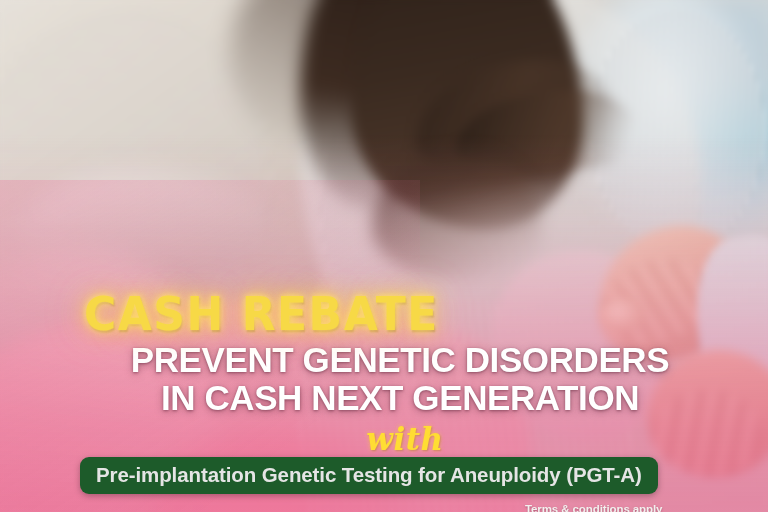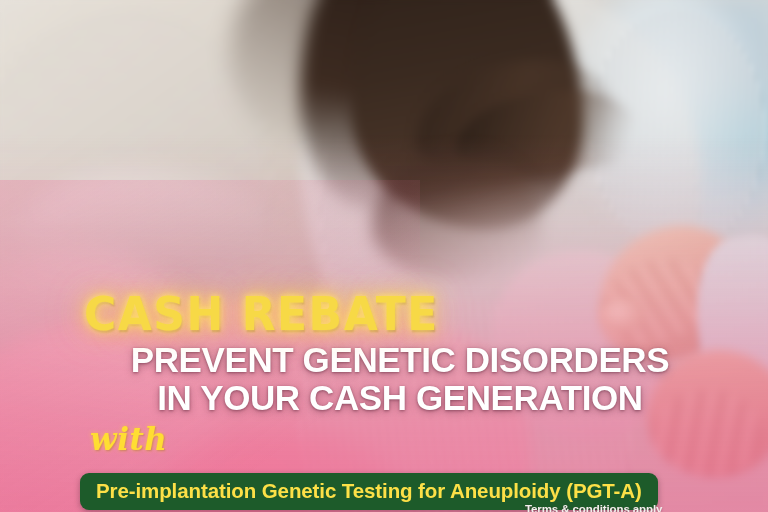--- a/index.html
+++ b/index.html
@@ -321,32 +321,33 @@
   }
   .headline-l2 { margin-top: -2px; }
 
   .with-script {
     font-family: "DejaVu Serif", serif;
     font-style: italic;
     font-weight: 700;
     font-size: 31px;
     line-height: 31px;
     color: #ffdd33;
-    margin: 6px 0 16px 10px;
+    margin: 6px 0 0 10px;
     letter-spacing: 0.5px;
     text-shadow:
       0 0 4px rgba(255,210,60,0.6),
       1px 1px 2px rgba(120,70,0,0.35);
+    text-align: center;
   }
 
   .badge {
     display: inline-block;
     margin-top: 2px;
     background: #1d5b2a;
-    color: #fde047;
+    color: #e5e5e5;
     font-family: "Liberation Sans", sans-serif;
     font-weight: 700;
     font-size: 20.5px;
     line-height: 20px;
     letter-spacing: -0.1px;
     padding: 8px 16px 9px 16px;
     border-radius: 9px;
     box-shadow: 0 2px 6px rgba(40,20,30,0.35);
     white-space: nowrap;
   }
@@ -412,21 +413,21 @@
 
   <div class="pink-wash"></div>
   <div class="pink-wash-left"></div>
 
   <div class="copy">
 
     <div class="cash-rebate">CASH REBATE</div>
 
     <div class="headline">PREVENT GENETIC DISORDERS</div>
 
-    <div class="headline headline-l2">IN YOUR CASH GENERATION</div>
+    <div class="headline headline-l2">IN CASH NEXT GENERATION</div>
 
     <div class="with-script">with</div>
 
     <div class="badge">Pre-implantation Genetic Testing for Aneuploidy (PGT-A)</div>
   </div>
 
   <div class="terms">Terms &amp; conditions apply</div>
 
 </div>
 

